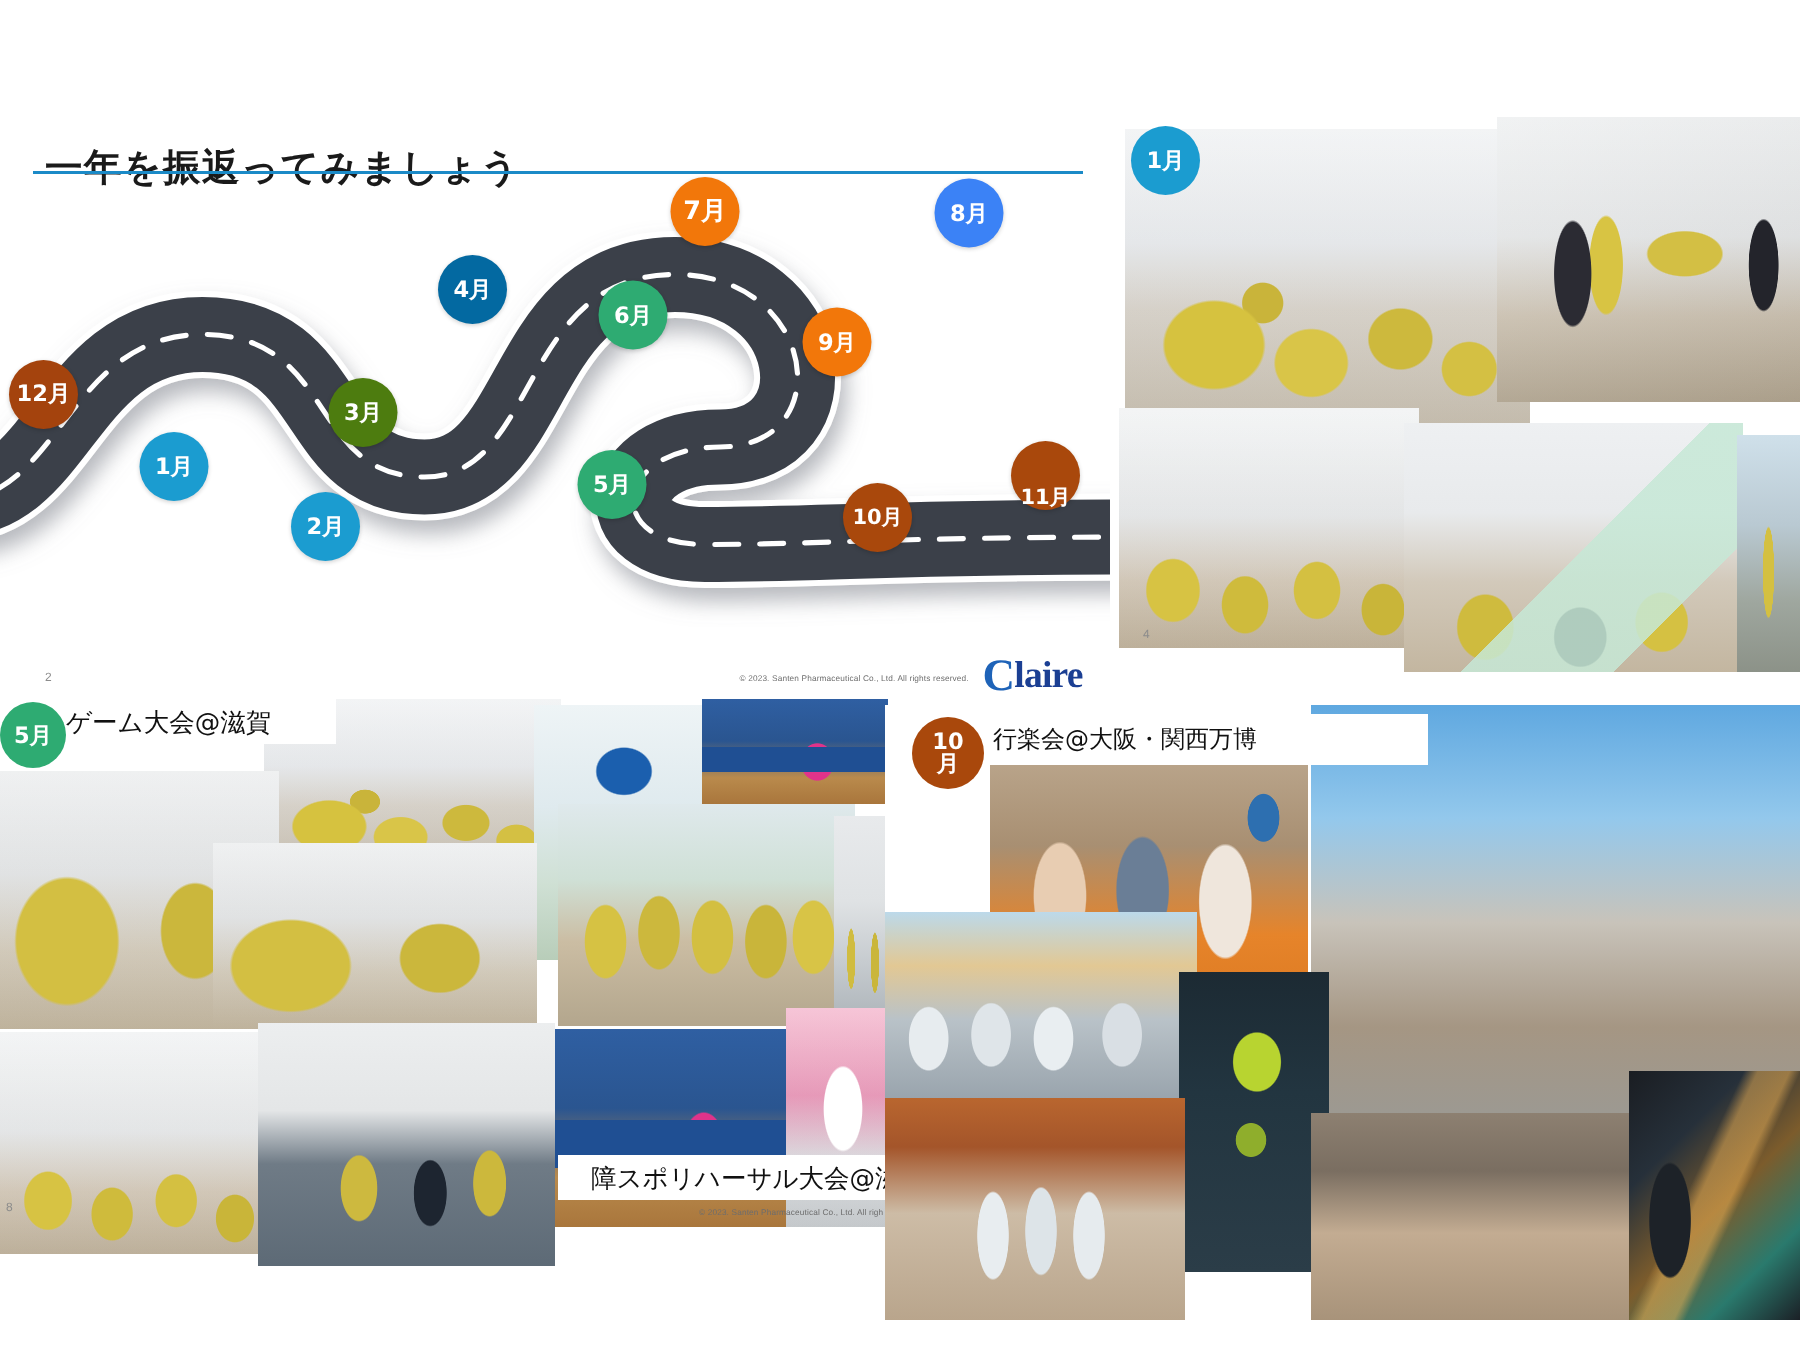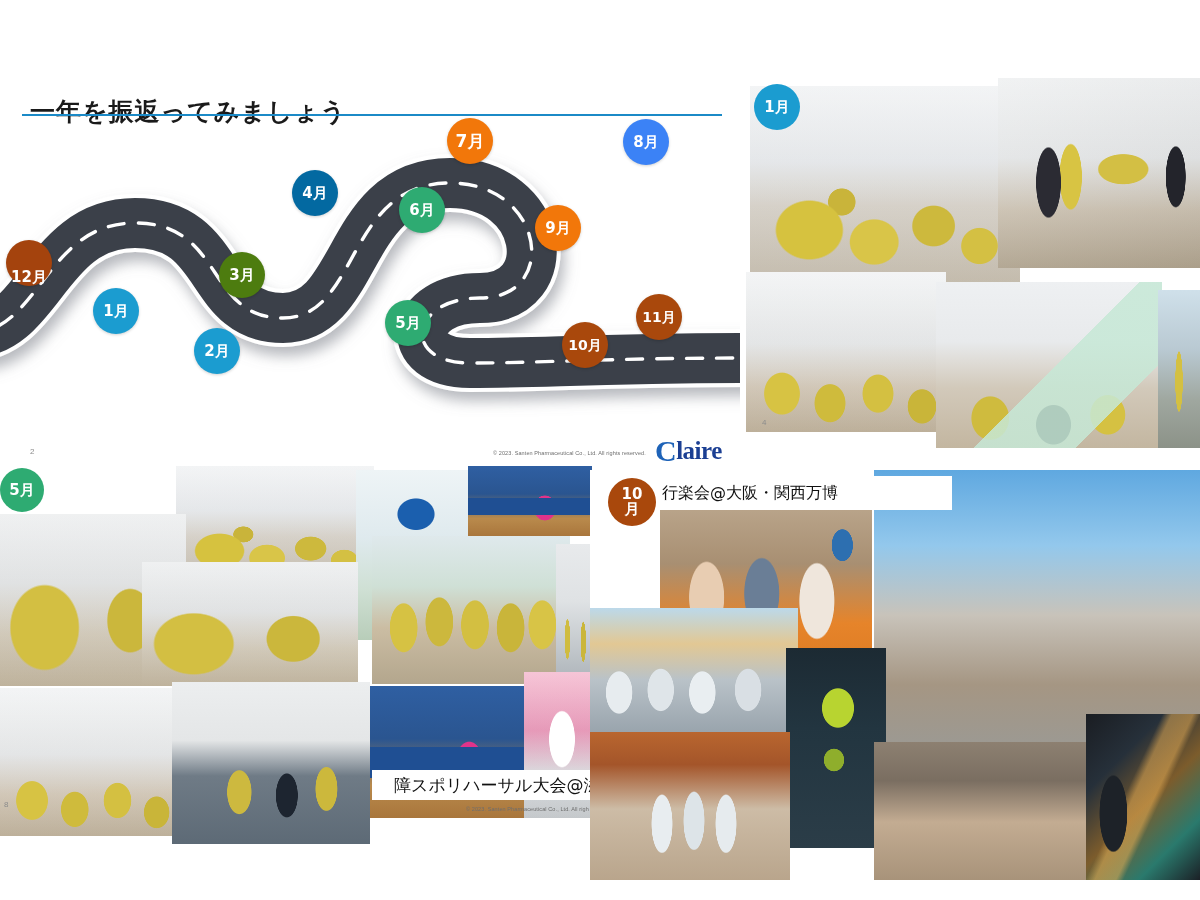--- a/index.html
+++ b/index.html
@@ -209,21 +209,21 @@
       <path d="M -30 215
                C 40 215, 45 105, 135 105
                C 225 105, 205 200, 283 200
                C 360 200, 345 65, 450 65
                C 545 65, 560 180, 480 180
                C 410 180, 400 245, 470 245
                C 545 245, 600 240, 760 240" fill="none" stroke="#ffffff" stroke-width="3.4" stroke-dasharray="16 14" stroke-linecap="round"></path>
     </svg>
 
     <div id="month-badges">
-        <div class="month-badge" style="left: 6px; top: 240px; width: 46px; height: 46px; background: rgb(164, 67, 13); font-size: 15px; align-items: flex-end;">
+        <div class="month-badge" style="left: 6px; top: 240px; width: 46px; height: 46px; background: rgb(164, 67, 13); font-size: 15px;">
           <span style="line-height: 1.05;">12月</span>
         </div>
         <div class="month-badge" style="left: 93px; top: 288px; width: 46px; height: 46px; background: rgb(27, 156, 208); font-size: 15px;">
           <span>1月</span>
         </div>
         <div class="month-badge" style="left: 194px; top: 328px; width: 46px; height: 46px; background: rgb(27, 156, 208); font-size: 15px;">
           <span>2月</span>
         </div>
         <div class="month-badge" style="left: 219px; top: 252px; width: 46px; height: 46px; background: #4d7c0f; font-size: 15px;">
           <span>3月</span>
@@ -242,21 +242,21 @@
         </div>
         <div class="month-badge" style="left: 623px; top: 119px; width: 46px; height: 46px; background: #3b82f6; font-size: 15px;">
           <span>8月</span>
         </div>
         <div class="month-badge" style="left: 535px; top: 205px; width: 46px; height: 46px; background: rgb(242, 119, 10); font-size: 15px;">
           <span>9月</span>
         </div>
         <div class="month-badge" style="left: 562px; top: 322px; width: 46px; height: 46px; background: rgb(169, 72, 12); font-size: 14px;">
           <span style="line-height: 1.05;">10月</span>
         </div>
-        <div class="month-badge" style="left: 636px; top: 294px; width: 46px; height: 46px; background: rgb(169, 72, 12); font-size: 14px;">
+        <div class="month-badge" style="left: 674px; top: 294px; width: 46px; height: 46px; background: rgb(169, 72, 12); font-size: 14px; align-items: flex-end;">
           <span style="line-height: 1.05;">11月</span>
         </div>
       </div>
 
     <div class="page-no" style="left:30px;top:447px;">2</div>
     <div class="copyright" style="left:493px;top:450px;">© 2023. Santen Pharmaceutical Co., Ltd. All rights reserved.</div>
     <div class="claire-logo" style="left:655px;top:434px;">
       <span class="swoosh">C</span><span>laire</span>
     </div>
   </section>
@@ -281,20 +281,21 @@
     <div class="photo ph-tt" style="left:468px;top:4px;width:124px;height:70px;"></div>
     <div class="photo ph-game" style="left:0px;top:52px;width:186px;height:172px;"></div>
     <div class="photo ph-game" style="left:142px;top:100px;width:216px;height:124px;"></div>
     <div class="photo ph-team" style="left:372px;top:74px;width:198px;height:148px;"></div>
     <div class="photo ph-hall" style="left:556px;top:82px;width:44px;height:136px;"></div>
     <div class="photo ph-seminar" style="left:0px;top:226px;width:178px;height:148px;"></div>
     <div class="photo ph-gym" style="left:172px;top:220px;width:198px;height:162px;"></div>
     <div class="photo ph-tt" style="left:370px;top:224px;width:160px;height:132px;"></div>
     <div class="photo ph-pink" style="left:524px;top:210px;width:76px;height:146px;"></div>
 
+    <div class="caption-band" style="left:0px;top:4px;width:180px;height:30px;padding-left:44px;font-size:17px;">ゲーム大会@滋賀</div>
     <div class="caption-band" style="left:372px;top:308px;width:228px;height:30px;padding-left:22px;font-size:17px;overflow:hidden;">障スポリハーサル大会@滋賀</div>
 
     <div class="badge-circle" style="left: 0px; top: 6px; width: 44px; height: 44px; font-size: 15px; background: rgb(46, 171, 114);" id="may-badge">
         <span>5月</span>
       </div>
     <div class="page-no" style="left:4px;top:338px;">8</div>
     <div class="copyright" style="left:466px;top:344px;">© 2023. Santen Pharmaceutical Co., Ltd. All righ</div>
   </section>
 
   <section class="slide" id="slide-oct">

